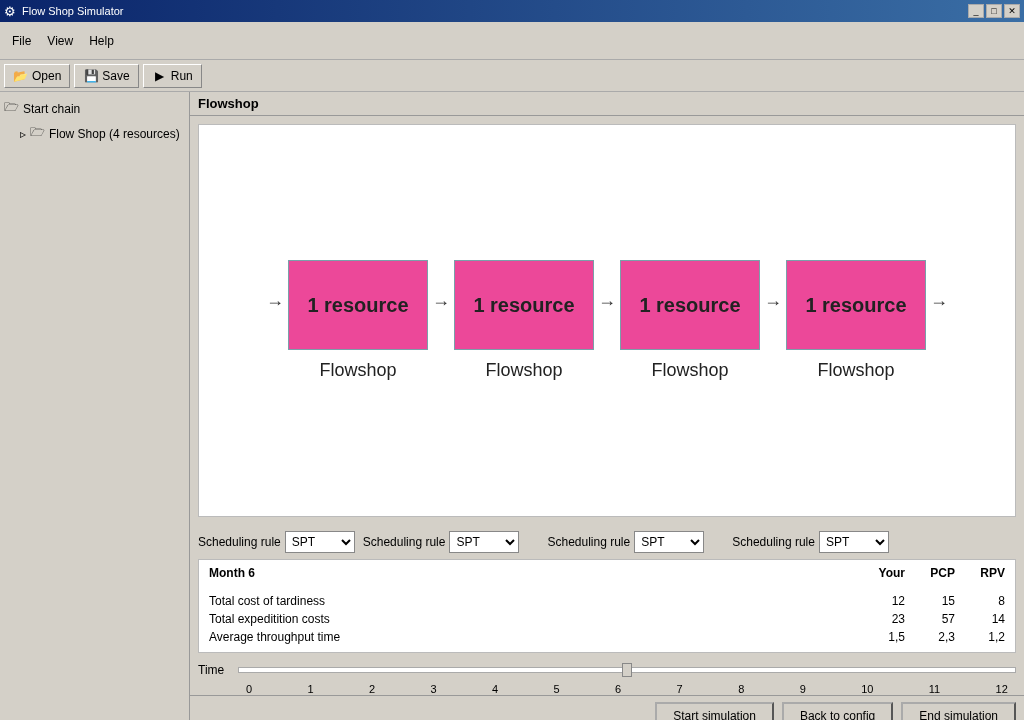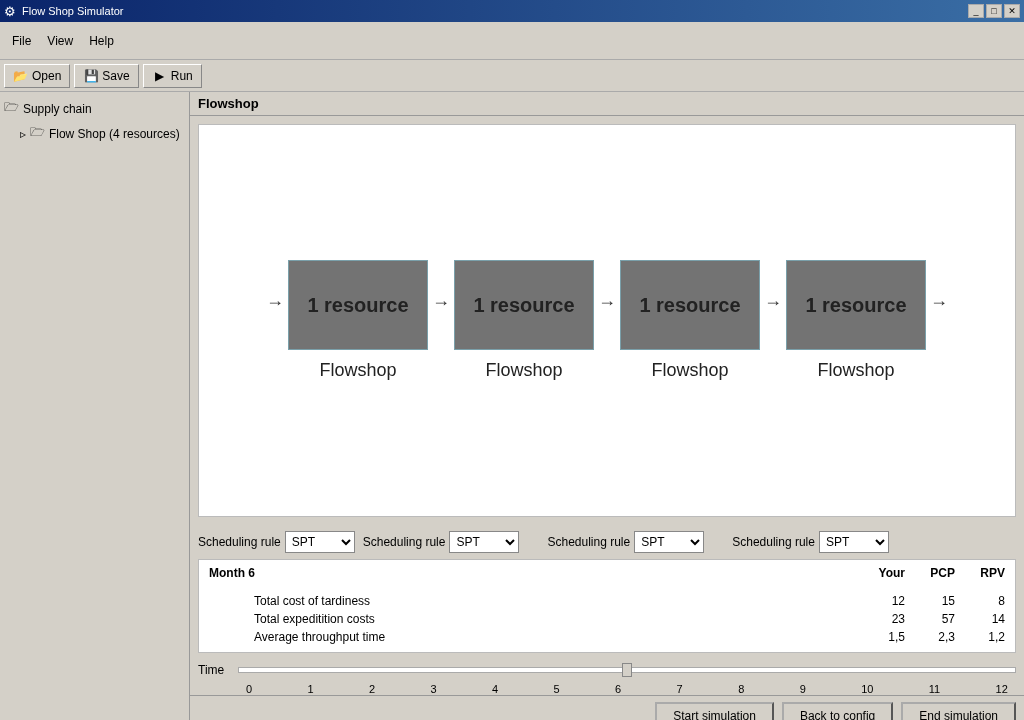--- a/index.html
+++ b/index.html
@@ -131,21 +131,21 @@
 
     .flow-node {
       display: flex;
       flex-direction: column;
       align-items: center;
     }
 
     .flow-box {
       width: 140px;
       height: 90px;
-      background: #737373;
+      background: #ec4899;
       border: 1px solid #7aa0aa;
       display: flex;
       align-items: center;
       justify-content: center;
       font-size: 20px;
       font-weight: bold;
       color: #222;
     }
 
     .flow-label {
@@ -196,21 +196,21 @@
     }
 
     .stats-header-label { flex: 1; }
     .stats-col { width: 50px; text-align: right; font-size: 12px; }
 
     .stats-row {
       display: flex;
       font-size: 12px;
       padding: 2px 0;
     }
-    .stats-row-label { flex: 1; margin-left: 45px; }
+    .stats-row-label { flex: 1; }
 
     
     .timeline-area {
       padding: 4px 8px 0 8px;
       background: #d4d0c8;
     }
 
     .timeline-row {
       display: flex;
       align-items: center;
@@ -310,21 +310,21 @@
     <span class="btn-icon">▶</span>
     <span>Run</span>
   </button>
 </div>
 
 <div class="main-layout">
 
   <div class="sidebar">
     <div class="sidebar-item">
       <span>🗁</span>
-      <span>Supply chain</span>
+      <span>Start chain</span>
     </div>
     <div class="sidebar-item" style="padding-left:16px;">
       <span>▹</span>
       <span>🗁</span>
       <span>Flow Shop (4 resources)</span>
     </div>
   </div>
 
   <div class="content-area">
 

